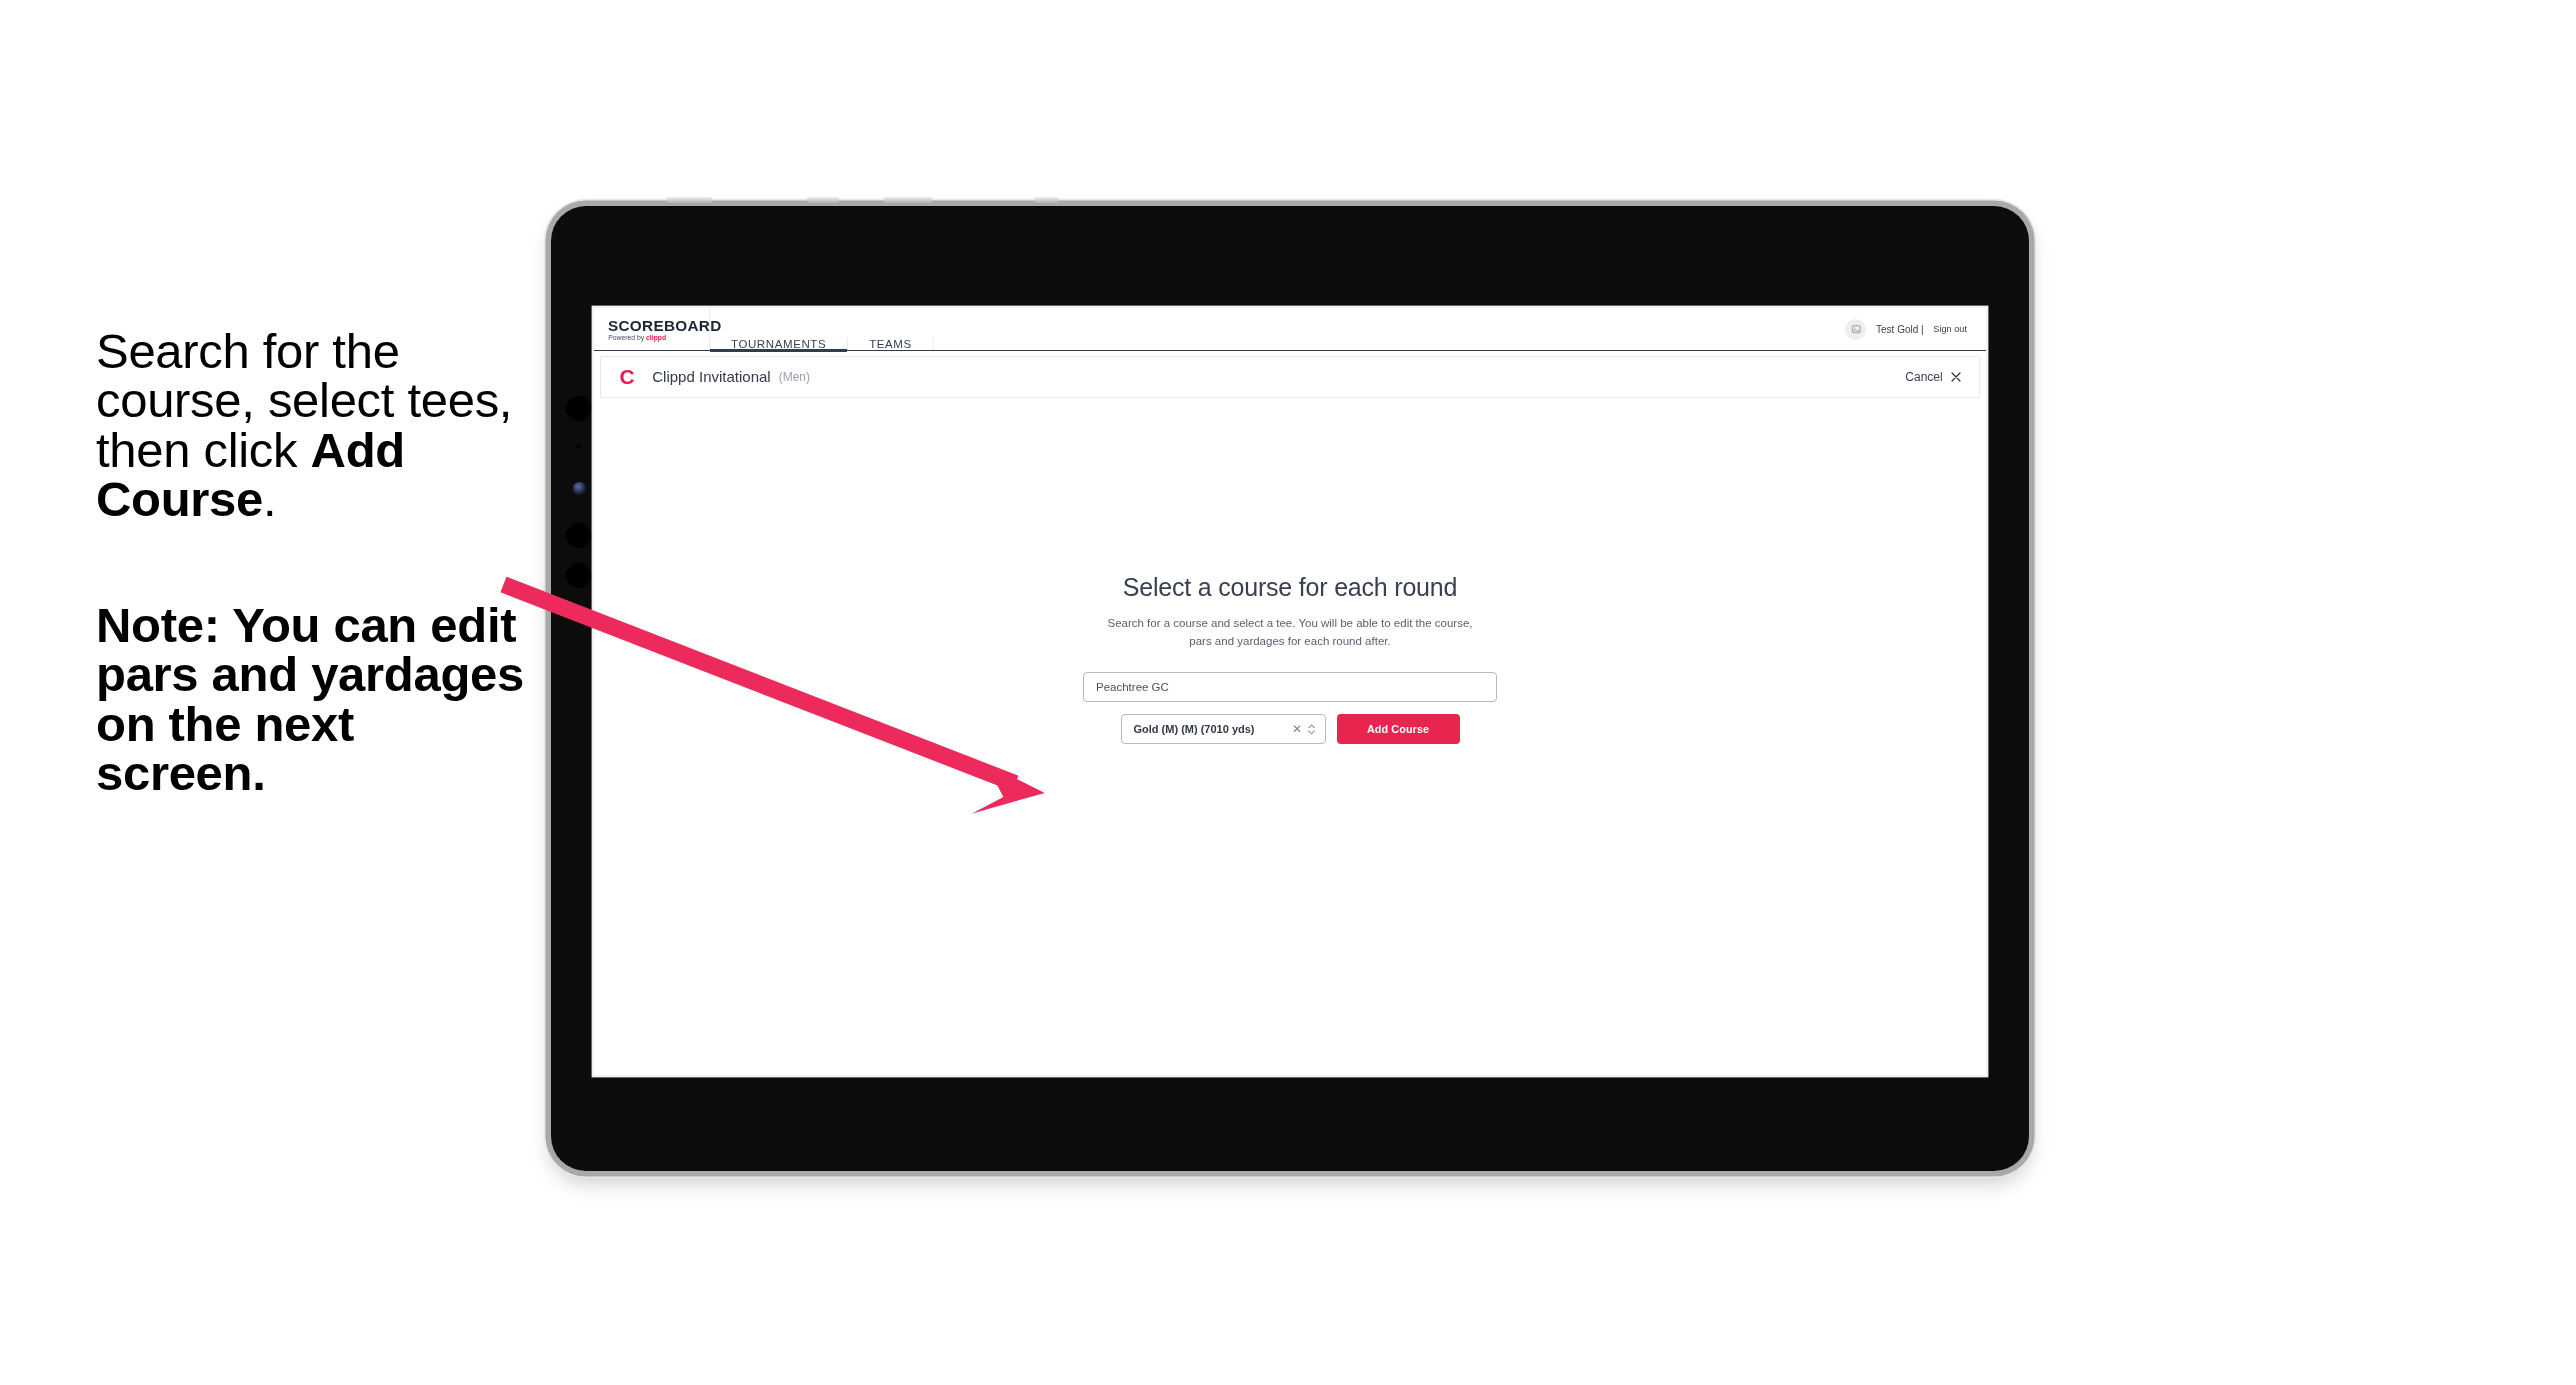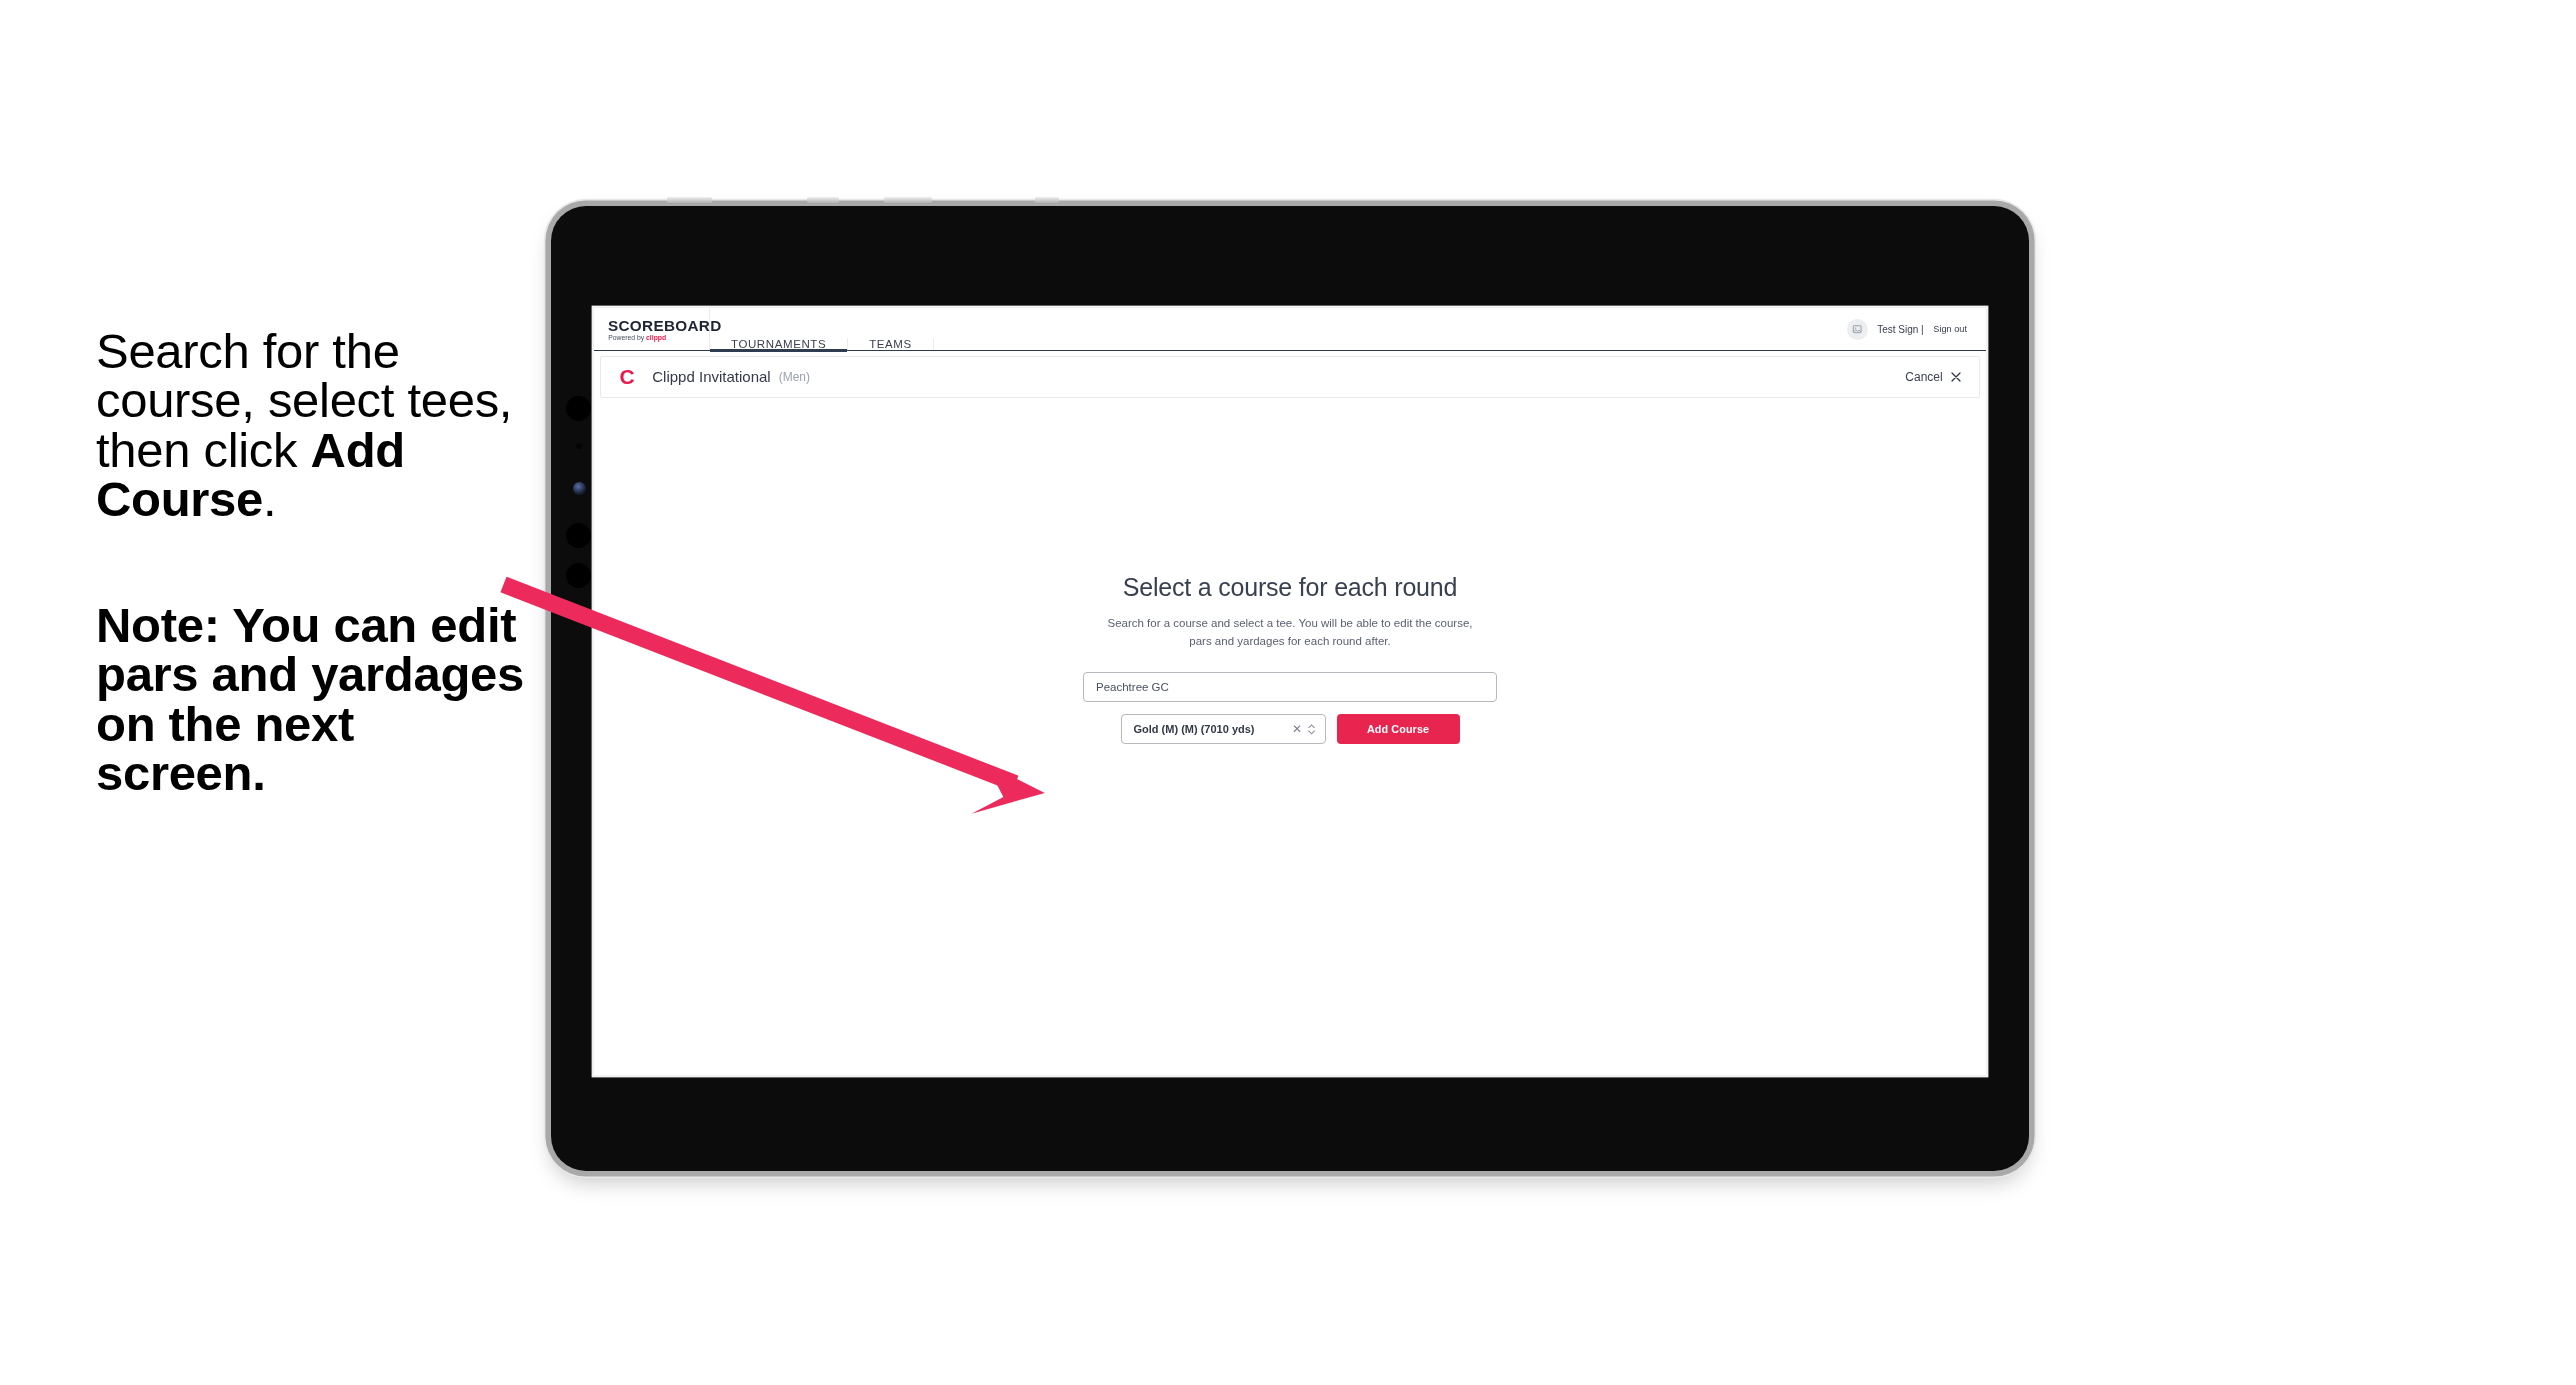--- a/index.html
+++ b/index.html
@@ -379,21 +379,21 @@
         <div class="topbar-spacer"></div>
 
         <div class="topbar-right">
           <div class="avatar">
             <svg width="10.4" height="10.4" viewBox="0 0 24 24" fill="none" stroke="#8b909b" stroke-width="2">
               <rect x="3" y="4" width="18" height="16" rx="2"></rect>
               <circle cx="8.5" cy="9.5" r="1.6" fill="#8b909b" stroke="none"></circle>
               <path d="M4 18l5-5 4 4 3-3 4 4"></path>
             </svg>
           </div>
-          <div class="user-name">Test Sign |</div>
+          <div class="user-name">Test Gold |</div>
           <div class="signout">Sign out</div>
         </div>
       </div>
 
       <div class="tcard-wrap">
         <div class="tcard">
           <div class="logo-c">C</div>
           <div class="tcard-title">Clippd Invitational</div>
           <div class="tcard-gender">(Men)</div>
           <div class="tcard-spacer"></div>

